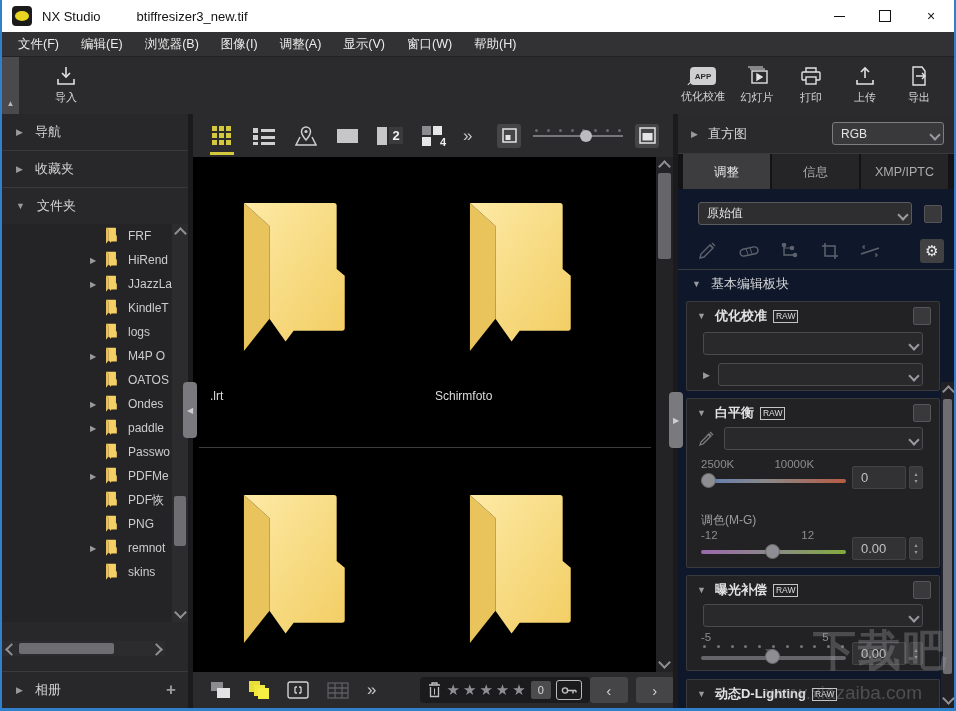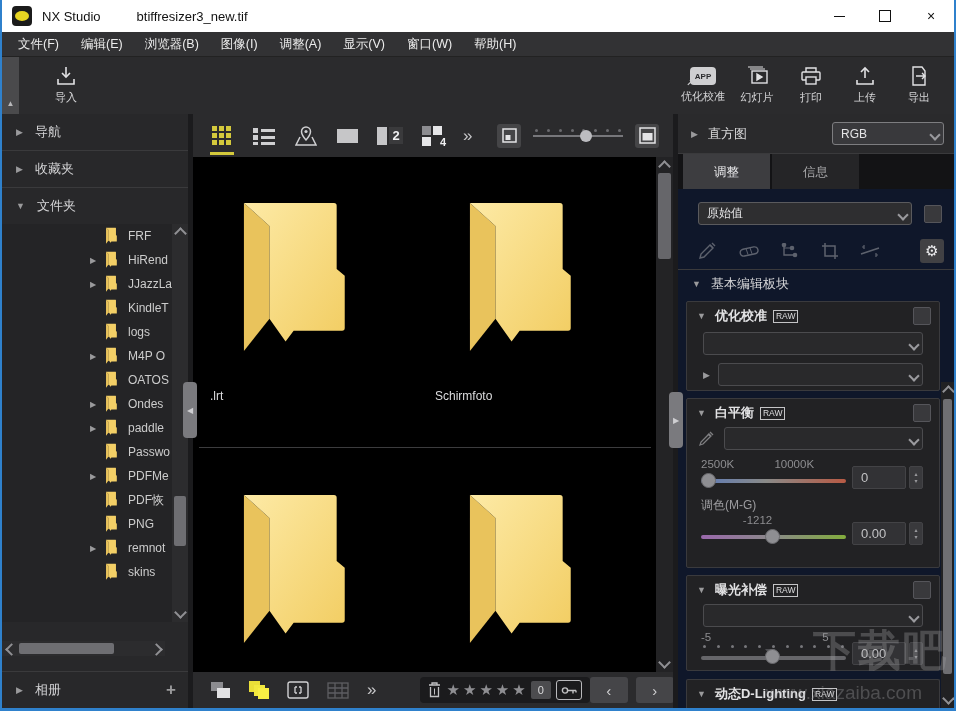--- a/index.html
+++ b/index.html
@@ -593,20 +593,21 @@
         <span class="tri">▶</span>
         <span class="htitle">直方图</span>
         <div class="sel histsel">
           <span class="seltext">RGB</span>
           <span class="selchev"></span>
         </div>
       </div>
       <div class="tabs">
         <span class="tab active">调整</span>
         <span class="tab">信息</span>
+        <span class="tab">XMP/IPTC</span>
       </div>
 
       <div class="panelbody">
         <div class="presetrow">
           <div class="sel presetsel">
             <span class="seltext">原始值</span>
             <span class="selchev"></span>
           </div>
           <span class="checkbox"></span>
         </div>
@@ -707,24 +708,24 @@
                 </div>
               </div>
               <div class="valspin">
                 <span class="valbox">0</span>
                 <span class="spinner">
                     <span>▴</span>
                     <span>▾</span>
                   </span>
               </div>
             </div>
-            <div class="slabel" style="margin-top:8px;">调色(M-G)</div>
+            <div class="slabel" style="margin-top:23px;">调色(M-G)</div>
             <div style="display:flex;gap:6px;align-items:flex-end;">
               <div style="flex:1">
-                <div class="minmax" style="width:78%;justify-content:center;">
+                <div class="minmax" style="width:78%;">
                     <span>-12</span>
                     <span>12</span>
                   </div>
                 <div class="sliderrow" style="margin-top:3px;">
                   <span class="strack" style="background:linear-gradient(90deg,#9a68ac,#8a8a88 50%,#82ac3c);"></span>
                   <span class="sthumb" style="left:44%;"></span>
                 </div>
               </div>
               <div class="valspin">
                 <span class="valbox">0.00</span>

